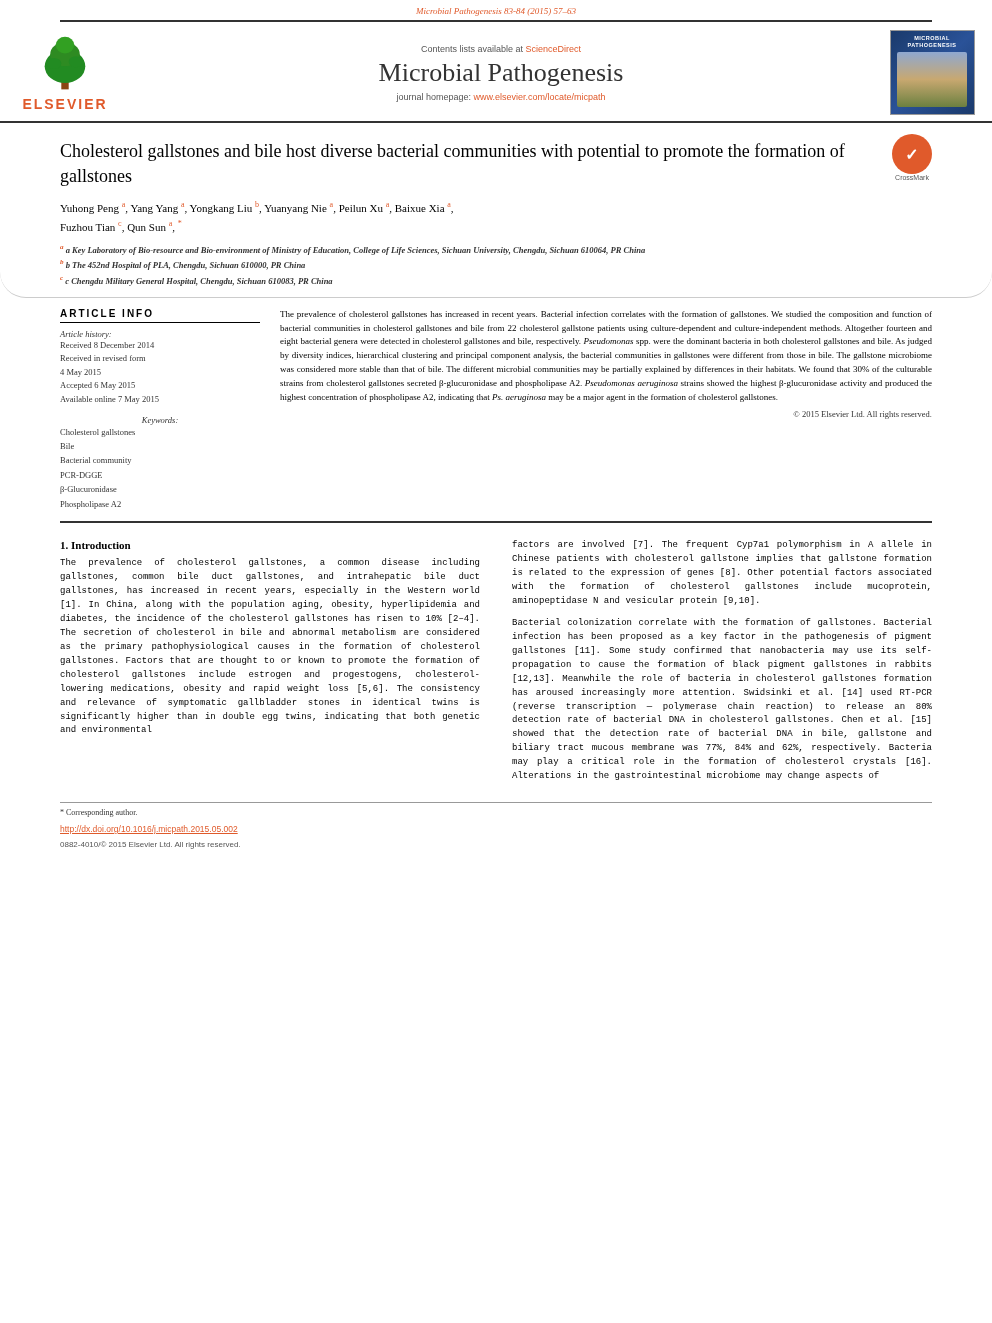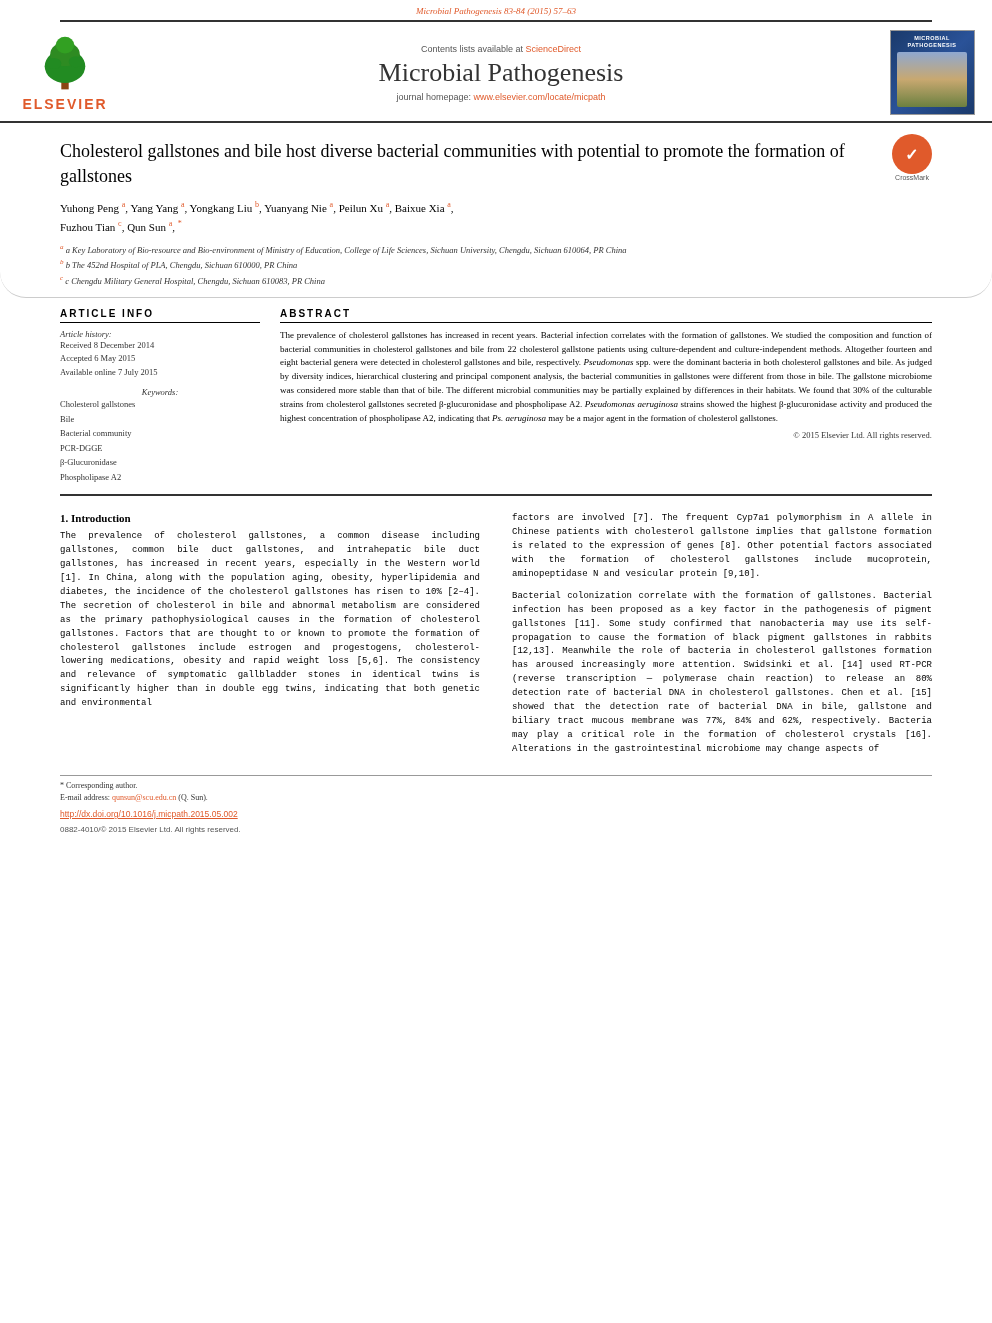--- a/index.html
+++ b/index.html
@@ -161,21 +161,21 @@
     .authors sup {
       color: #e05a2b;
       font-size: 8px;
     }
     .affiliations {
       font-size: 8.5px;
       color: #333;
       line-height: 1.5;
       font-style: italic;
     }
-    .affiliations p { margin-bottom: 1px; }
+    .affiliations p { margin-bottom: 1px; font-weight: bold; }
     .affiliations sup { color: #e05a2b; }
     .two-col {
       display: flex;
       padding: 0 60px;
       gap: 20px;
       margin-top: 10px;
     }
     .article-info {
       width: 200px;
       flex-shrink: 0;
@@ -369,37 +369,37 @@
     </div>
   </div>
 </div>
 
 <div class="two-col">
   <div class="article-info">
     <div class="article-info-header">ARTICLE INFO</div>
     <div class="info-section">
       <div class="info-label">Article history:</div>
       <div class="info-date">Received 8 December 2014</div>
+      <div class="info-date">Received in revised form<br>4 May 2015</div>
       <div class="info-date">Accepted 6 May 2015</div>
-      <div class="info-date">Available online 7 July 2015</div>
+      <div class="info-date">Available online 7 May 2015</div>
     </div>
     <div class="keywords-section">
       <div class="kw-label">Keywords:</div>
       <ul class="kw-list">
         <li>Cholesterol gallstones</li>
         <li>Bile</li>
         <li>Bacterial community</li>
         <li>PCR-DGGE</li>
         <li>β-Glucuronidase</li>
         <li>Phospholipase A2</li>
       </ul>
     </div>
   </div>
   <div class="abstract-section">
-    <div class="abstract-header">ABSTRACT</div>
     <p class="abstract-text">
       The prevalence of cholesterol gallstones has increased in recent years. Bacterial infection correlates with the formation of gallstones. We studied the composition and function of bacterial communities in cholesterol gallstones and bile from 22 cholesterol gallstone patients using culture-dependent and culture-independent methods. Altogether fourteen and eight bacterial genera were detected in cholesterol gallstones and bile, respectively. <em>Pseudomonas</em> spp. were the dominant bacteria in both cholesterol gallstones and bile. As judged by diversity indices, hierarchical clustering and principal component analysis, the bacterial communities in gallstones were different from those in bile. The gallstone microbiome was considered more stable than that of bile. The different microbial communities may be partially explained by differences in their habitats. We found that 30% of the culturable strains from cholesterol gallstones secreted β-glucuronidase and phospholipase A2. <em>Pseudomonas aeruginosa</em> strains showed the highest β-glucuronidase activity and produced the highest concentration of phospholipase A2, indicating that <em>Ps. aeruginosa</em> may be a major agent in the formation of cholesterol gallstones.
     </p>
     <div class="copyright-line">© 2015 Elsevier Ltd. All rights reserved.</div>
   </div>
 </div>
 
 <hr class="bottom-divider">
 
 <div class="body-section">
@@ -416,21 +416,18 @@
     <div class="body-paragraph">
       <p class="body-text">Bacterial colonization correlate with the formation of gallstones. Bacterial infection has been proposed as a key factor in the pathogenesis of pigment gallstones [11]. Some study confirmed that nanobacteria may use its self-propagation to cause the formation of black pigment gallstones in rabbits [12,13]. Meanwhile the role of bacteria in cholesterol gallstones formation has aroused increasingly more attention. Swidsinki et al. [14] used RT-PCR (reverse transcription — polymerase chain reaction) to release an 80% detection rate of bacterial DNA in cholesterol gallstones. Chen et al. [15] showed that the detection rate of bacterial DNA in bile, gallstone and biliary tract mucous membrane was 77%, 84% and 62%, respectively. Bacteria may play a critical role in the formation of cholesterol crystals [16]. Alterations in the gastrointestinal microbiome may change aspects of</p>
     </div>
   </div>
 </div>
 
 <div class="footnotes-section">
   <div class="footnote-item">
     <span>* Corresponding author.</span>
   </div>
-  <div class="footnote-item">
-    <span>E-mail address:</span> <a href="#">qunsun@scu.edu.cn</a> <span>(Q. Sun).</span>
-  </div>
 </div>
 
 <div class="doi-bar">
   <a href="#" class="doi-link">http://dx.doi.org/10.1016/j.micpath.2015.05.002</a>
 </div>
 <div class="bottom-copyright">0882-4010/© 2015 Elsevier Ltd. All rights reserved.</div>
 
 </body></html>

